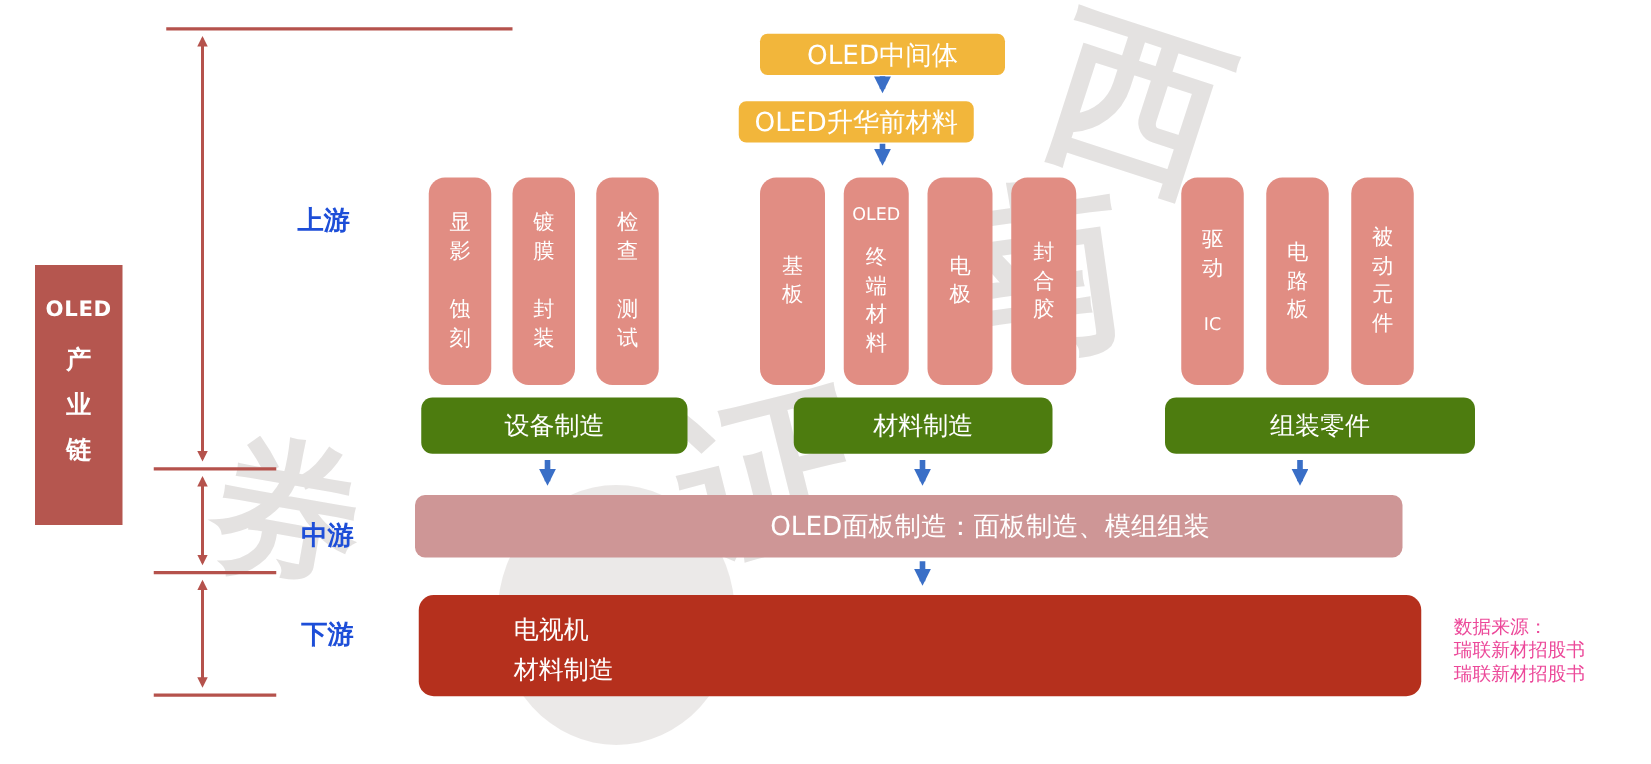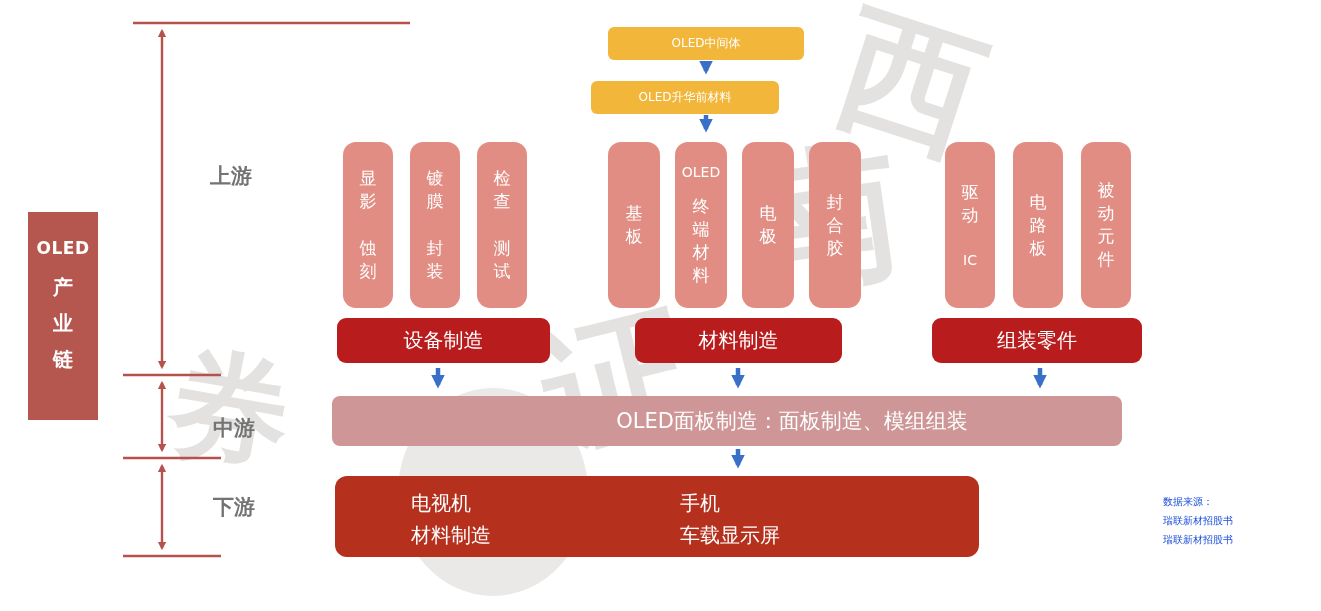--- a/index.html
+++ b/index.html
@@ -20,70 +20,70 @@
   .wm-2{left:545px;top:285px;font-size:145px;transform:rotate(-14deg);}
   .wm-3{left:170px;top:330px;font-size:120px;transform:rotate(10deg);color:rgba(130,124,118,0.10);}
   
   .sidebar{
     position:absolute;left:28px;top:212px;width:70px;height:208px;background:#B5564F;
     color:#fff;display:flex;flex-direction:column;align-items:center;padding-top:26px;box-sizing:border-box;
   }
   .sb-en{font-size:17px;font-weight:bold;letter-spacing:0.5px;margin-bottom:16px;}
   .sb-cn{display:flex;flex-direction:column;gap:9px;font-size:20px;font-weight:bold;}
   
-  .stage{position:absolute;color:#737373;font-weight:bold;font-size:21px;}
+  .stage{position:absolute;color:#1d4ed8;font-weight:bold;font-size:21px;margin-left:28px;}
   .stage.up{left:210px;top:162px;}
   .stage.mid{left:213px;top:414px;}
   .stage.down{left:213px;top:493px;}
   
   .ybox{
     position:absolute;height:33px;background:#F2B63B;border-radius:6px;color:#fff;
-    display:flex;align-items:center;justify-content:center;font-size:12px;
+    display:flex;align-items:center;justify-content:center;font-size:21px;
   }
   .ybox.b1{left:608px;top:27px;width:196px;}
   .ybox.b2{left:591px;top:81px;width:188px;}
   
   .pillrow{position:absolute;top:142px;display:flex;}
   .pillrow.g1{left:343px;gap:17px;}
   .pillrow.g2{left:608px;gap:15px;}
   .pillrow.g3{left:945px;gap:18px;}
   .pill{
     width:50px;height:166px;background:#E18D83;border-radius:13px;color:#fff;
     display:flex;flex-direction:column;align-items:center;justify-content:center;gap:24px;
   }
   .pillrow.g2 .pill{width:52px;gap:14px;}
   .pill .word{display:flex;flex-direction:column;align-items:center;}
   .pill .ch{font-size:17px;line-height:23px;}
   .pill .latin{font-size:14px;line-height:18px;flex-direction:row;}
   
   .subbar{
-    position:absolute;top:318px;height:45px;background:#b91c1c;border-radius:9px;color:#fff;
+    position:absolute;top:318px;height:45px;background:#4d7c0f;border-radius:9px;color:#fff;
     display:flex;align-items:center;justify-content:center;font-size:20px;
   }
   .subbar.s1{left:337px;width:213px;}
   .subbar.s2{left:635px;width:207px;}
-  .subbar.s3{left:932px;width:210px;}
+  .subbar.s3{left:932px;width:248px;}
   
   .panelbar{
     position:absolute;left:332px;top:396px;width:790px;height:50px;background:#CE9696;border-radius:8px;
     color:#fff;display:flex;align-items:center;justify-content:center;font-size:21px;
     padding-left:130px;box-sizing:border-box;
   }
   
   .dsbar{
-    position:absolute;left:335px;top:476px;width:644px;height:81px;background:#B5301D;border-radius:12px;
+    position:absolute;left:335px;top:476px;width:802px;height:81px;background:#B5301D;border-radius:12px;
     color:#fff;
   }
   .dscol{position:absolute;top:11px;display:flex;flex-direction:column;font-size:20px;line-height:32px;}
   .dscol.c0{left:76px;}
   .dscol.c1{left:345px;}
   .dscol.c2{left:600px;}
   
   .source{
-    position:absolute;left:1163px;top:492px;width:156px;color:#1d4ed8;font-size:10px;line-height:19px;
+    position:absolute;left:1163px;top:492px;width:156px;color:#ec4899;font-size:15px;line-height:19px;
   }
   
   svg.arrows{position:absolute;left:0;top:0;pointer-events:none;}
 </style>
 </head>
 <body>
 
 <div class="canvas">
 
   <div class="watermark" id="watermark">
@@ -234,24 +234,20 @@
   <div class="subbar s2">材料制造</div>
   <div class="subbar s3">组装零件</div>
 
   <div class="panelbar">OLED面板制造：面板制造、模组组装</div>
 
   <div class="dsbar" id="dsbar">
       <div class="dscol c0">
         <div>电视机</div>
         <div>材料制造</div>
       </div>
-      <div class="dscol c1">
-        <div>手机</div>
-        <div>车载显示屏</div>
-      </div>
     </div>
 
   <div class="source">
     <div>数据来源：</div>
     <div>瑞联新材招股书</div>
     <div>瑞联新材招股书</div>
   </div>
 
 </div>
 

